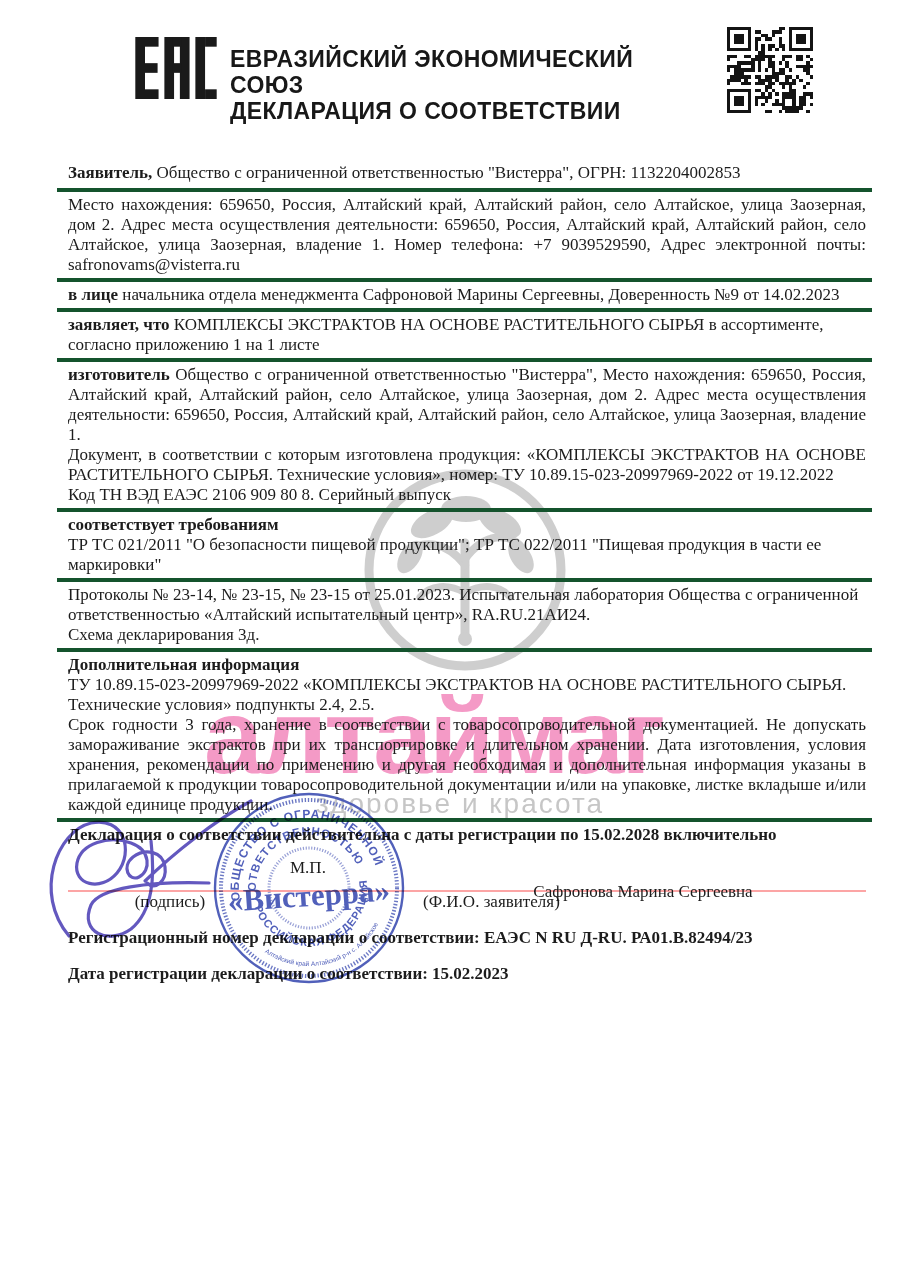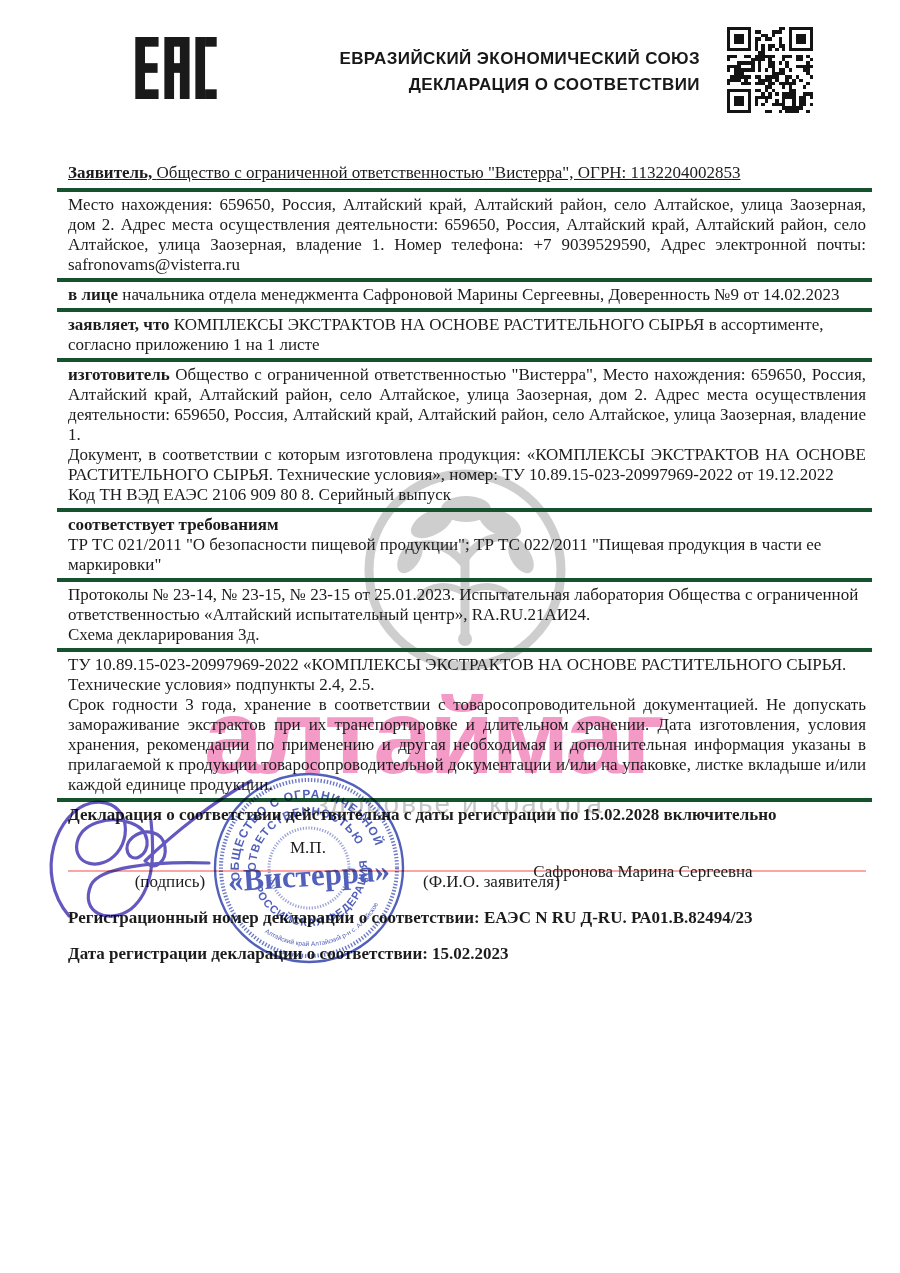--- a/index.html
+++ b/index.html
@@ -1,39 +1,39 @@
 <!DOCTYPE html>
 <html><head>
 <meta charset="utf-8">
 <style>
   html,body{margin:0;padding:0;background:#e8e8e8;}
   .page{position:relative;width:900px;height:1273px;background:#ffffff;margin:0 auto;
         font-family:"Liberation Serif","DejaVu Serif",serif;color:#1c1c1c;overflow:hidden;}
 
   
   .eac-logo{position:absolute;left:135px;top:37px;width:82px;height:62px;}
-  .doc-title{position:absolute;left:230px;top:46px;width:470px;text-align:right;
+  .doc-title{position:absolute;left:230px;top:46px;width:470px;text-align:left;
              font-family:"Liberation Sans","DejaVu Sans",sans-serif;font-weight:bold;
-             font-size:17px;line-height:26px;letter-spacing:.4px;color:#181818;}
+             font-size:23px;line-height:26px;letter-spacing:.4px;color:#181818;}
   .qr{position:absolute;left:727px;top:27px;width:86px;height:86px;}
 
   
   .wm{position:absolute;z-index:0;pointer-events:none;}
   .wm-logo{left:360px;top:465px;width:210px;height:210px;opacity:.5;}
   .wm-brand{left:204px;top:676px;font-family:"Liberation Sans","DejaVu Sans",sans-serif;
             font-weight:bold;font-size:106px;letter-spacing:-3px;color:#ec4899;opacity:.55;white-space:nowrap;}
   .wm-tag{left:310px;top:788px;width:300px;text-align:center;
           font-family:"Liberation Sans","DejaVu Sans",sans-serif;font-size:28px;
           letter-spacing:2px;color:#a9a9a9;opacity:.65;white-space:nowrap;}
 
   
   .doc{position:absolute;left:57px;top:163px;width:815px;z-index:1;
        font-size:17px;line-height:20px;}
   .sec{padding:3px 6px 3px 11px;}
-  .sec.first{padding-top:0;padding-bottom:5px;text-decoration:underline;}
+  .sec.first{padding-top:0;padding-bottom:5px;}
   .rule{border-top:4px solid #14532d;}
   .jst{text-align:justify;}
   p{margin:0;}
   b{font-weight:bold;}
 
   
   .sig-sec{position:relative;height:66px;padding:0 6px 0 11px;}
   .sig-row1{position:relative;height:42px;border-bottom:2px solid #fca5a5;}
   .mp{position:absolute;left:222px;top:10px;}
   .fio{position:absolute;left:370px;top:10px;width:410px;text-align:center;margin-top:24px;}
@@ -442,20 +442,21 @@
       <p><b>соответствует требованиям</b></p>
       <p>ТР ТС 021/2011 "О безопасности пищевой продукции"; ТР ТС 022/2011 "Пищевая продукция в части ее маркировки"</p>
     </div>
 
     <div class="sec rule">
       <p>Протоколы № 23-14, № 23-15,  № 23-15 от 25.01.2023.  Испытательная лаборатория Общества с ограниченной ответственностью «Алтайский испытательный центр», RA.RU.21АИ24.</p>
       <p>Схема декларирования 3д.</p>
     </div>
 
     <div class="sec rule">
+      <p><b>Дополнительная информация</b></p>
       <p>ТУ 10.89.15-023-20997969-2022 «КОМПЛЕКСЫ ЭКСТРАКТОВ НА ОСНОВЕ РАСТИТЕЛЬНОГО СЫРЬЯ.  Технические условия» подпункты 2.4, 2.5.</p>
       <p class="jst">Срок годности 3 года, хранение в соответствии с товаросопроводительной документацией. Не допускать замораживание экстрактов при их транспортировке и длительном хранении.  Дата изготовления,  условия хранения, рекомендации по применению и другая  необходимая и дополнительная информация указаны в прилагаемой к продукции товаросопроводительной документации и/или на упаковке, листке вкладыше и/или каждой единице продукции.</p>
     </div>
 
     <div class="sec rule">
       <p><b>Декларация о соответствии действительна с даты регистрации по 15.02.2028 включительно</b></p>
     </div>
 
     <div class="sig-sec">
 

